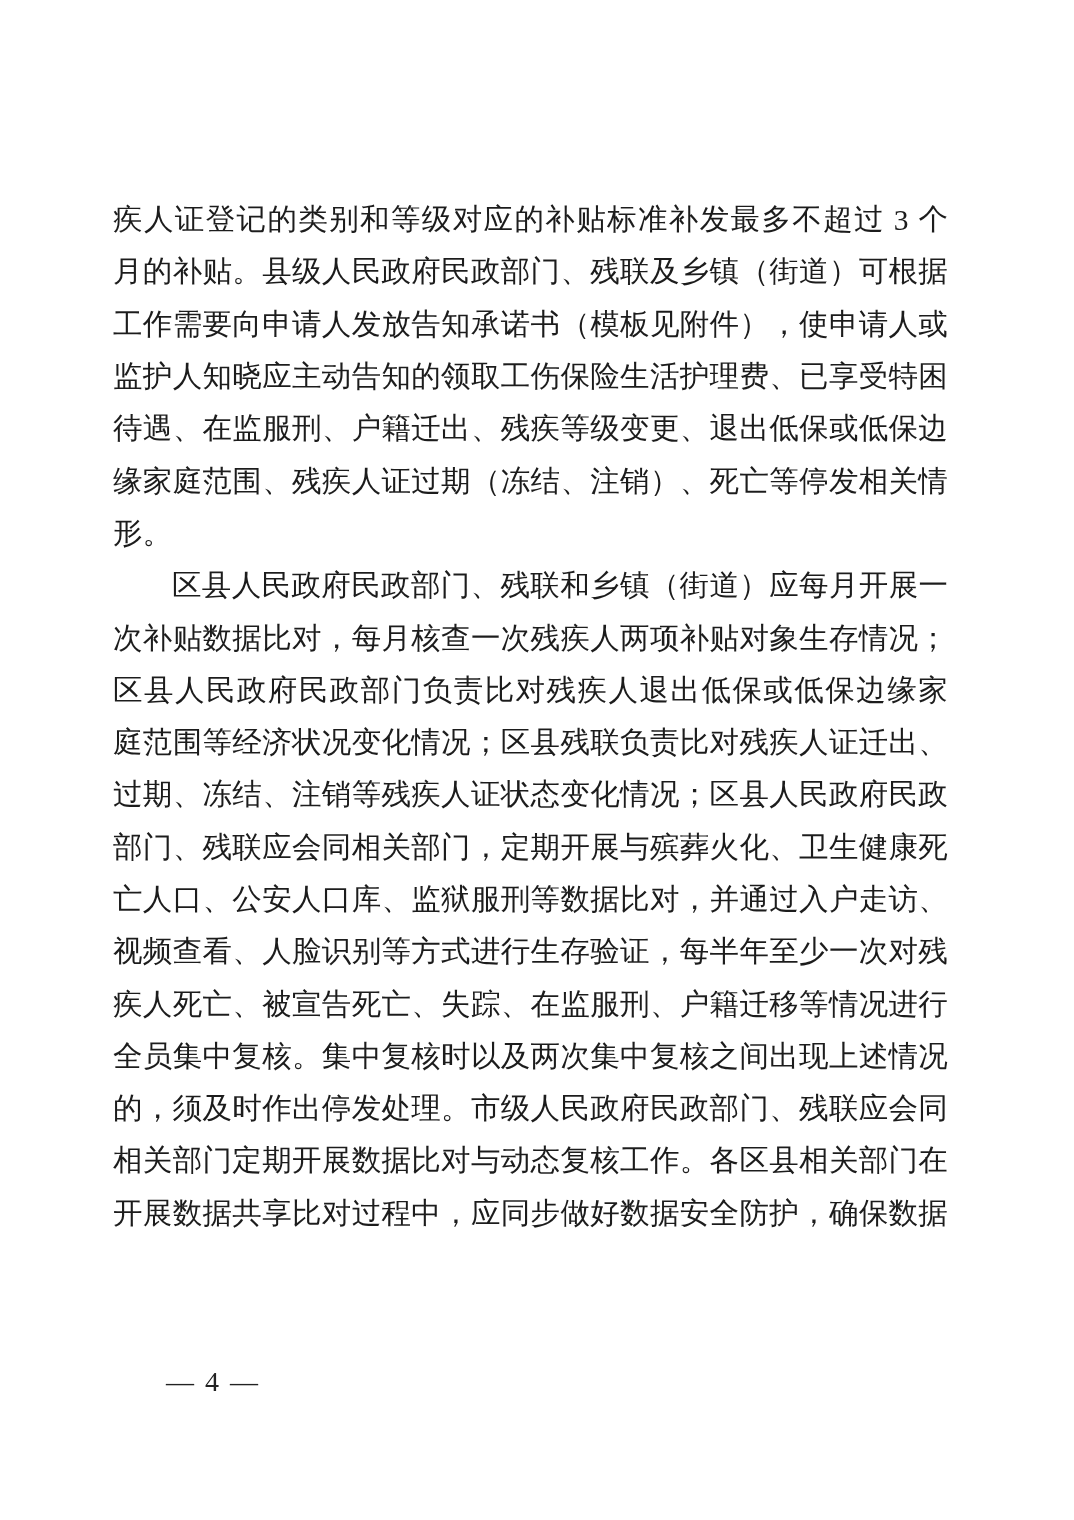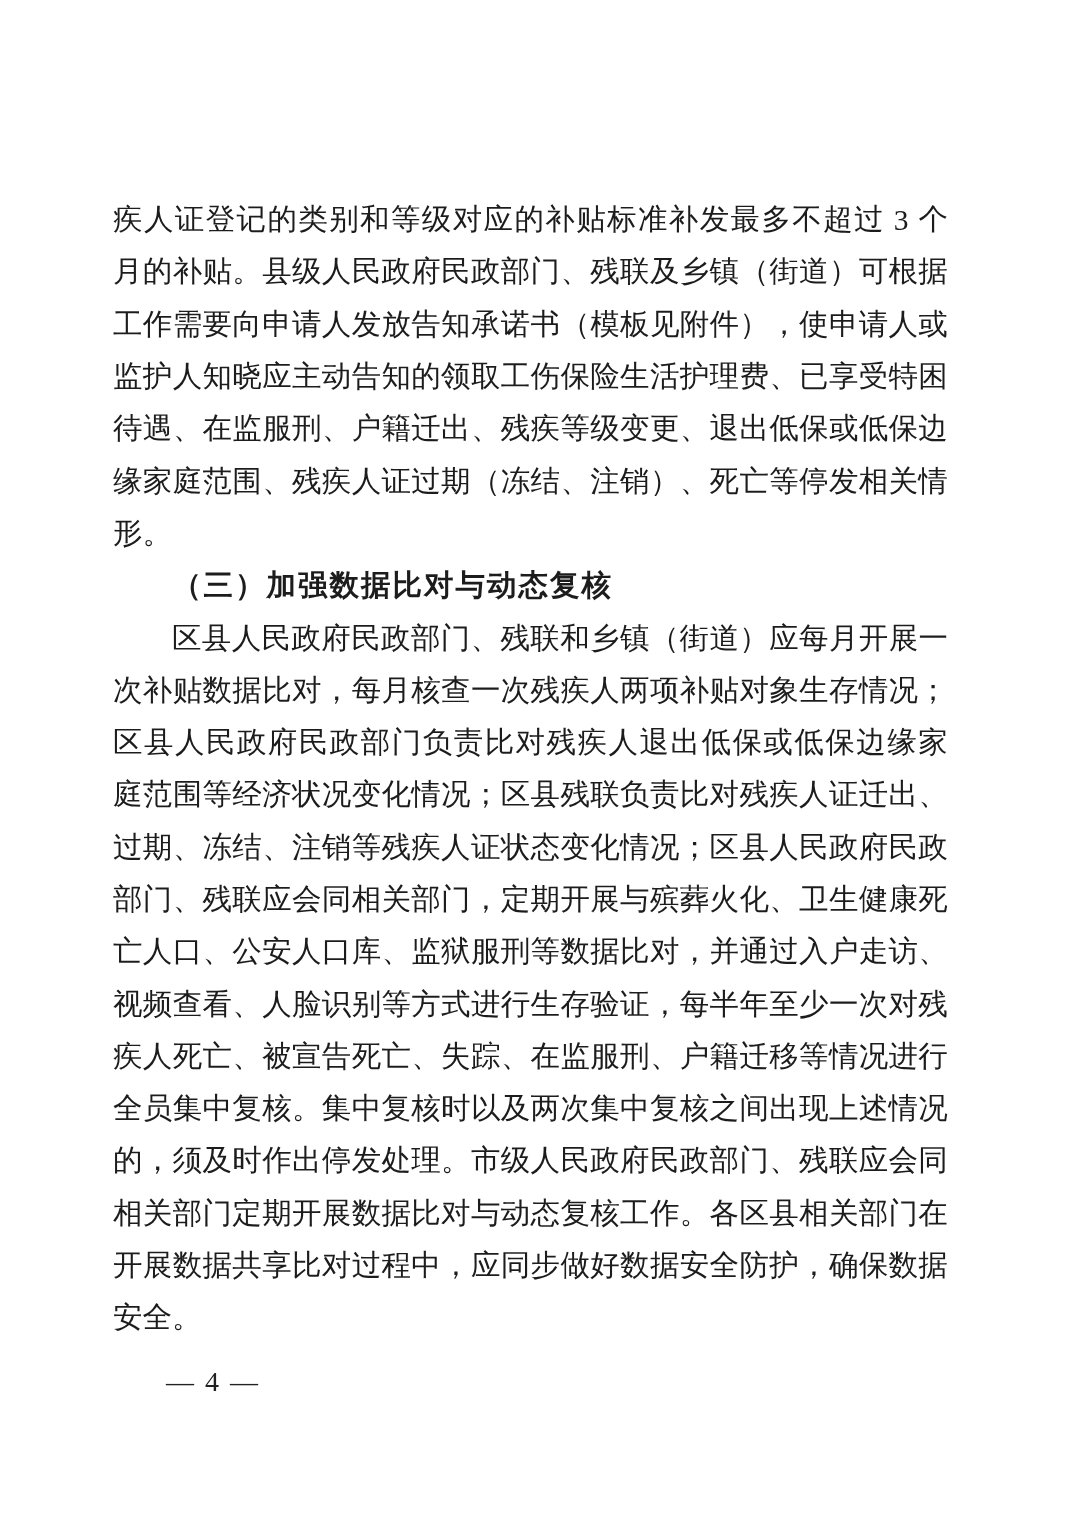--- a/index.html
+++ b/index.html
@@ -228,21 +228,20 @@
         <span>死</span>
         <span>亡</span>
         <span>等</span>
         <span>停</span>
         <span>发</span>
         <span>相</span>
         <span>关</span>
         <span>情</span>
       </div>
       <div class="line">形。</div>
-      <div class="line heading indent">（三）加强数据比对与动态复核</div>
       <div class="line justify indent">
         <span>区</span>
         <span>县</span>
         <span>人</span>
         <span>民</span>
         <span>政</span>
         <span>府</span>
         <span>民</span>
         <span>政</span>
         <span>部</span>
@@ -616,16 +615,15 @@
         <span>安</span>
         <span>全</span>
         <span>防</span>
         <span>护</span>
         <span>，</span>
         <span>确</span>
         <span>保</span>
         <span>数</span>
         <span>据</span>
       </div>
-      <div class="line">安全。</div>
     </div>
   <div class="page-number">— 4 —</div>
 </div>
 
 </body></html>

